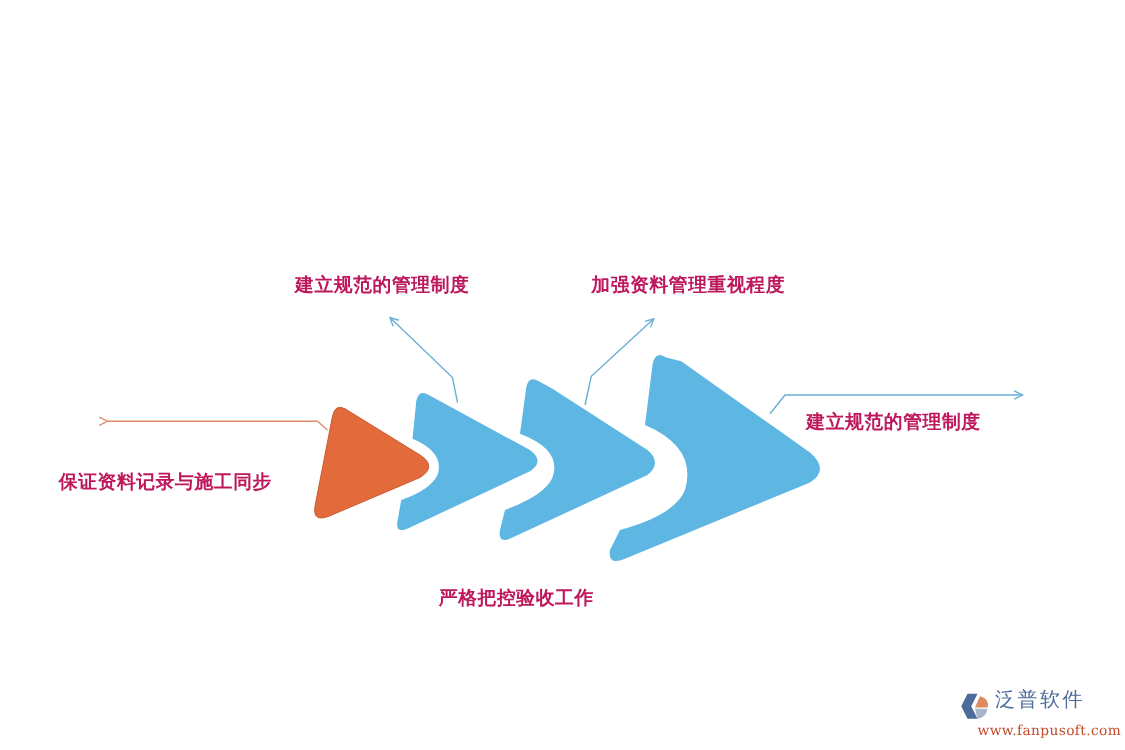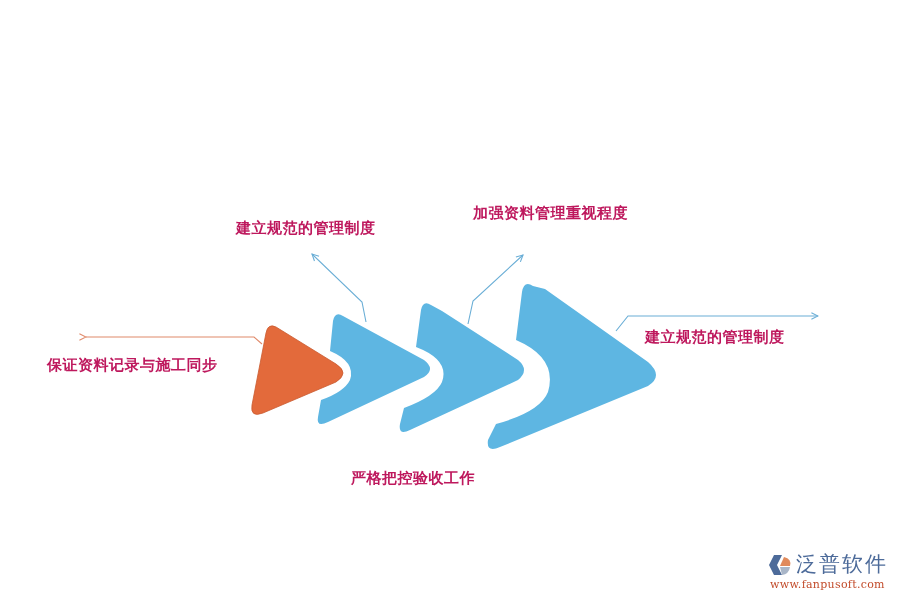--- a/index.html
+++ b/index.html
@@ -9,25 +9,25 @@
       font-family: "DejaVu Sans", "Liberation Sans", sans-serif;
     }
     .canvas { position: absolute; left: 0; top: 0; width: 900px; height: 600px; }
     .label {
       position: absolute; font-size: 15px; font-weight: bold; color: #be185d;
       white-space: nowrap; letter-spacing: 0.5px;
     }
     .logo { position: absolute; left: 768px; top: 550px; width: 125px; height: 45px; }
     .logo .mark { position: absolute; left: 0; top: 2px; width: 26px; height: 26px; }
     .logo .brand {
-      position: absolute; left: 28px; top: 0px; font-size: 21px; color: #4d6b9a;
+      position: absolute; left: 28px; top: 0px; font-size: 16px; color: #4d6b9a;
       letter-spacing: 2px; font-family: "DejaVu Sans", sans-serif;
     }
     .logo .url {
-      position: absolute; left: 2px; top: 28px; font-size: 11px; color: #c24b2a;
+      position: absolute; left: 14px; top: 28px; font-size: 11px; color: #c24b2a;
       font-family: "DejaVu Serif", "Liberation Serif", serif; letter-spacing: 0.3px;
     }
   </style>
 </head>
 <body>
 
 <svg class="canvas" viewBox="0 0 900 600" xmlns="http://www.w3.org/2000/svg">
   <defs>
     <marker id="arrOrange" markerWidth="8" markerHeight="8" refX="1" refY="4" orient="auto-start-reverse">
       <path d="M7,1 L1,4 L7,7" fill="none" stroke="#e08a6a" stroke-width="1"></path>
@@ -52,23 +52,23 @@
 
   <path d="M533,286 Q524,280 522,292 L516,340 Q558,358 548,392 Q540,412 496,424 L488,440 Q486,453 500,447 L648,386 Q664,376 648,362 L545,289 Z" fill="#5eb6e2"></path>
 
   <path d="M431,305 Q423,300 421,310 L416,347 Q450,360 442,382 Q436,396 404,408 L400,424 Q398,436 410,430 L518,380 Q530,370 518,360 L442,311 Z" fill="#5eb6e2"></path>
 
   <path d="M343,316 Q335,311 333,321 L330,351 Q356,362 350,380 Q344,392 321,400 L318,417 Q316,428 328,422 L424,377 Q436,369 424,360 L354,322 Z" fill="#5eb6e2"></path>
 
   <path d="M276,327 Q268,323 266,333 L252,405 Q250,418 263,413 L336,382 Q350,373 336,364 Z" fill="#e36a3b" stroke="#c95a30" stroke-width="0.8"></path>
 </svg>
 
-<div class="label" style="left:47px; top:356px;">保证资料记录与施工同步</div>
+<div class="label" style="left:47px; top:376px;">保证资料记录与施工同步</div>
 <div class="label" style="left:236px; top:219px;">建立规范的管理制度</div>
-<div class="label" style="left:473px; top:204px;">加强资料管理重视程度</div>
+<div class="label" style="left:473px; top:219px;">加强资料管理重视程度</div>
 <div class="label" style="left:645px; top:328px;">建立规范的管理制度</div>
 <div class="label" style="left:351px; top:469px;">严格把控验收工作</div>
 
 <div class="logo">
   <svg class="mark" viewBox="0 0 26 26">
     <path d="M6,3 L14,3 L9,13 L14,23 L6,23 L1,13 Z" fill="#4d6b9a"></path>
     <path d="M16,5 Q24,7 22,14 L12,14 Z" fill="#e08a5c"></path>
     <path d="M12,15 L22,15 Q21,22 14,23 Z" fill="#a9b6c8"></path>
   </svg>
   <span class="brand">泛普软件</span>

